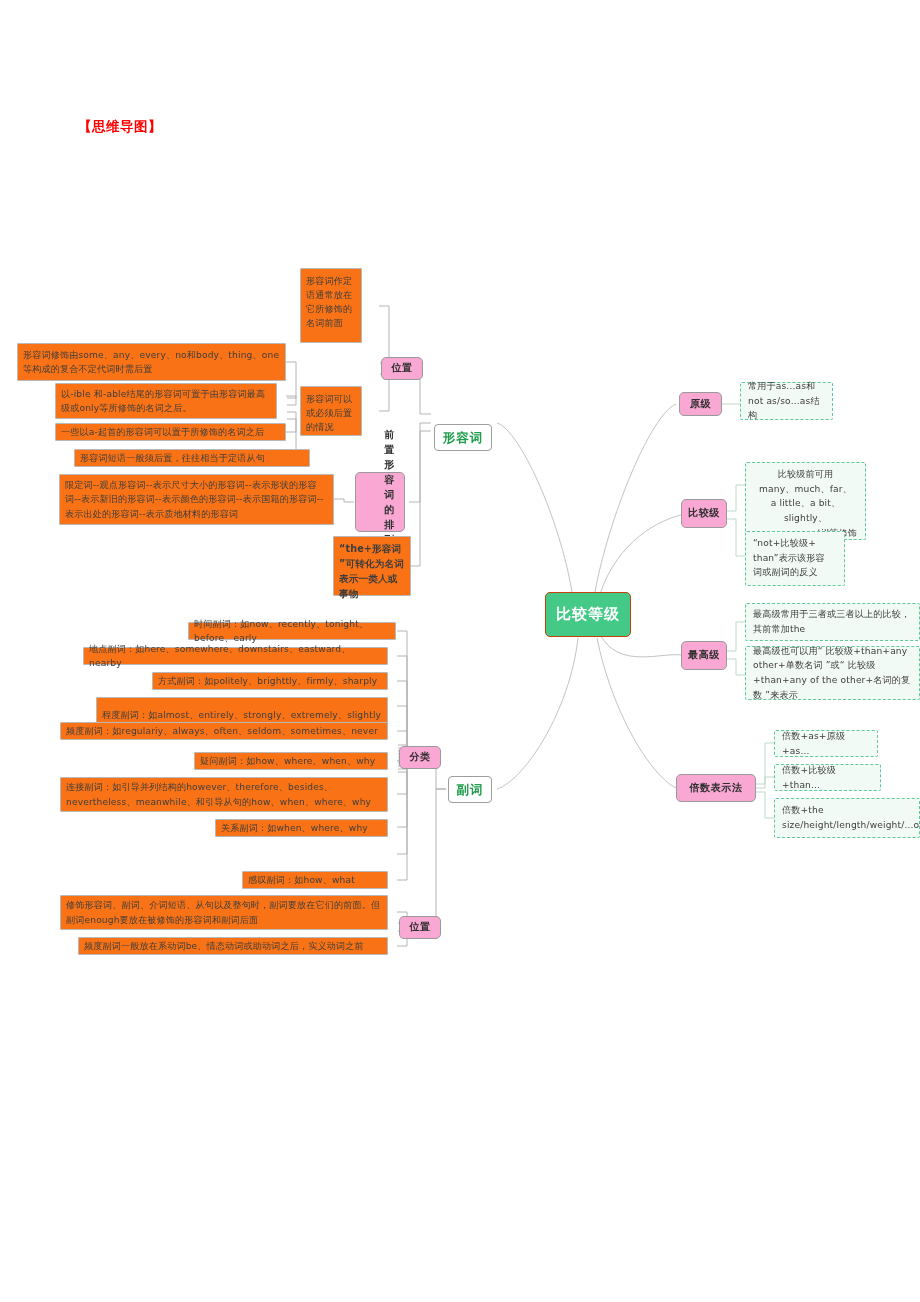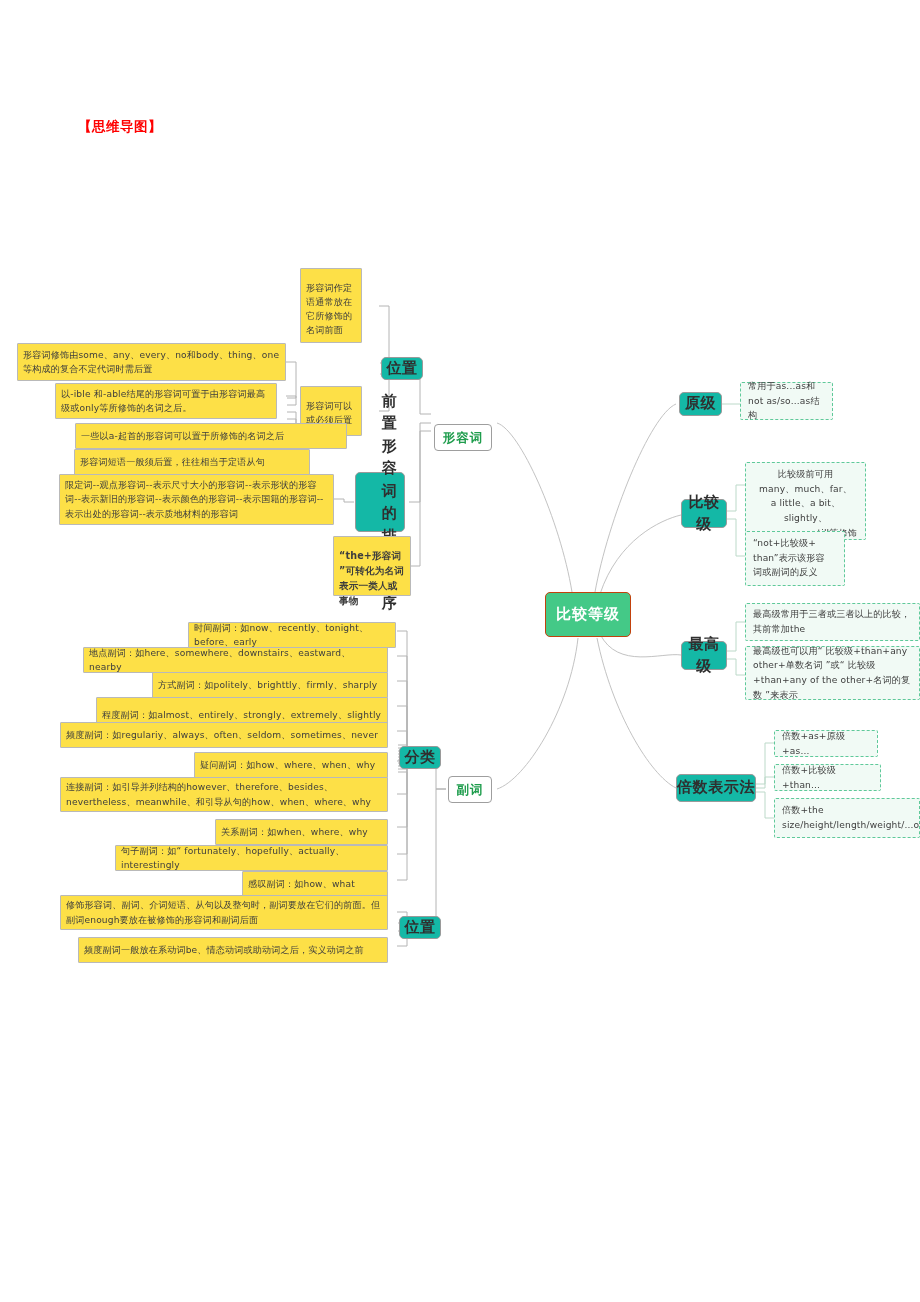--- a/index.html
+++ b/index.html
@@ -63,42 +63,42 @@
     border: 1px solid #9e9e9e;
     border-radius: 4px;
     color: #1f9d4d;
     font-size: 12.5px;
     font-weight: bold;
     justify-content: center;
     letter-spacing: 1px;
   }
   
   .node.sub {
-    background: #14b8a6;
+    background: #f9a8d4;
     border: 1px solid #9a9a9a;
     border-radius: 5px;
     color: #2f2f2f;
-    font-size: 15px;
+    font-size: 10px;
     font-weight: bold;
     justify-content: center;
     letter-spacing: 0.6px;
   }
   .node.sub.tall {
     padding: 4px 5px;
     text-align: center;
     line-height: 1.5;
   }
   
   .node.leaf {
-    background: #fde047;
+    background: #f97316;
     border: 1px solid #b9b9b9;
     border-radius: 1px;
     color: #3d3d3d;
     font-size: 9.1px;
-    padding: 12px 5px;
+    padding: 5px 5px;
     line-height: 1.55;
     letter-spacing: 0.15px;
   }
   .node.leaf.bold {
     font-weight: bold;
     font-size: 9.6px;
   }
   
   .node.dleaf {
     background: #f1faf5;
@@ -220,21 +220,21 @@
   </div>
 
   <div class="node leaf" style="left:17px; top:343px; width:269px; height:38px;">
     <span class="txt">形容词修饰由some、any、every、no和body、thing、one等构成的复合不定代词时需后置</span>
   </div>
 
   <div class="node leaf" style="left:55px; top:383px; width:222px; height:36px;">
     <span class="txt">以-ible 和-able结尾的形容词可置于由形容词最高级或only等所修饰的名词之后。</span>
   </div>
 
-  <div class="node leaf" style="left:75px; top:423px; width:272px; height:18px;">
+  <div class="node leaf" style="left:55px; top:423px; width:231px; height:18px;">
     <span class="txt">一些以a-起首的形容词可以置于所修饰的名词之后</span>
   </div>
 
   <div class="node leaf" style="left:74px; top:449px; width:236px; height:18px;">
     <span class="txt">形容词短语一般须后置，往往相当于定语从句</span>
   </div>
 
   <div class="node leaf" style="left:59px; top:474px; width:275px; height:51px;">
     <span class="txt">限定词--观点形容词--表示尺寸大小的形容词--表示形状的形容词--表示新旧的形容词--表示颜色的形容词--表示国籍的形容词--表示出处的形容词--表示质地材料的形容词</span>
   </div>
@@ -276,23 +276,20 @@
   </div>
 
   <div class="node leaf" style="left:60px; top:777px; width:328px; height:35px;">
     <span class="txt">连接副词：如引导并列结构的however、therefore、besides、nevertheless、meanwhile、和引导从句的how、when、where、why</span>
   </div>
 
   <div class="node leaf" style="left:215px; top:819px; width:173px; height:18px;">
     <span class="txt">关系副词：如when、where、why</span>
   </div>
 
-  <div class="node leaf" style="left:115px; top:845px; width:273px; height:18px;">
-    <span class="txt">句子副词：如“ fortunately、hopefully、actually、interestingly</span>
-  </div>
 
   <div class="node leaf" style="left:242px; top:871px; width:146px; height:18px;">
     <span class="txt">感叹副词：如how、what</span>
   </div>
 
   <div class="node leaf" style="left:60px; top:895px; width:328px; height:35px;">
     <span class="txt">修饰形容词、副词、介词短语、从句以及整句时，副词要放在它们的前面。但副词enough要放在被修饰的形容词和副词后面</span>
   </div>
 
   <div class="node leaf" style="left:78px; top:937px; width:310px; height:18px;">

